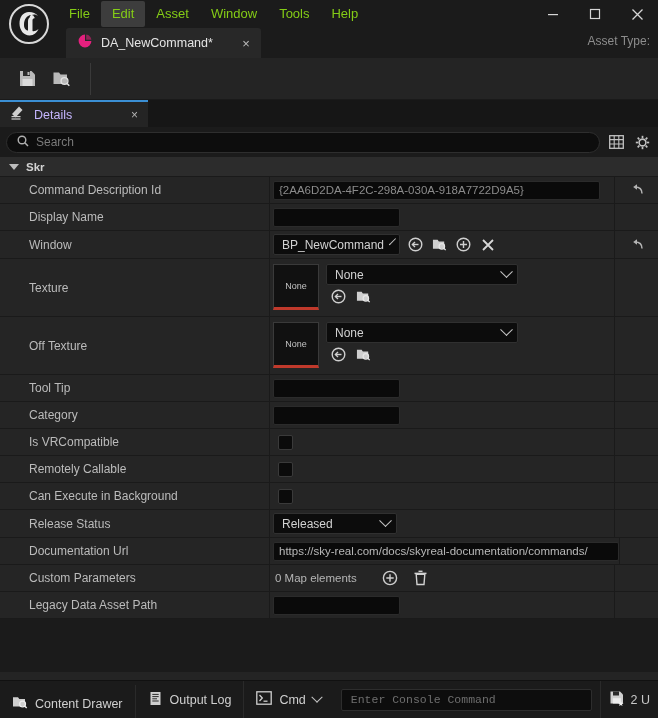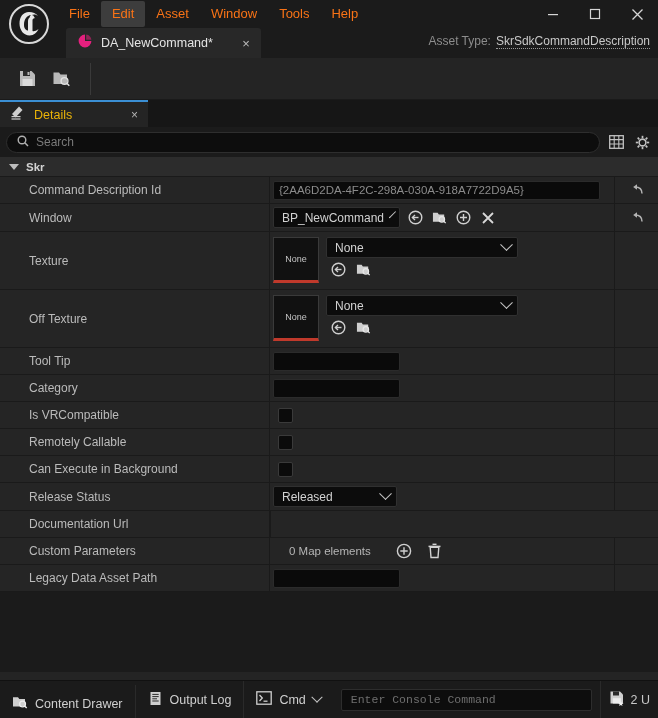--- a/index.html
+++ b/index.html
@@ -21,21 +21,21 @@
   .ue-logo {
     position: absolute; left: 9px; top: 4px;
     width: 40px; height: 40px; border-radius: 50%;
     background: #1b1b1b; border: 2px solid #d8d8d8;
     display: flex; align-items: center; justify-content: center;
     z-index: 30;
   }
   .ue-logo svg { display:block; }
   .menus { display: flex; align-items: center; margin-left: 58px; height: 28px; }
   .menu-item {
-    padding: 4px 11px; font-size: 13px; color: #f97316; line-height: 18px;
+    padding: 4px 11px; font-size: 13px; color: #84cc16; line-height: 18px;
     cursor: default; border-radius: 2px;
   }
   .menu-item.active { background: #3d3d3d; }
   .win-btns { position: absolute; right: 0; top: 0; display: flex; height: 28px; }
   .win-btn {
     width: 42px; height: 28px; display: flex; align-items: center; justify-content: center;
     color: #d6d6d6; font-size: 14px;
   }
   .win-btn svg { display:block; }
 
@@ -75,21 +75,21 @@
   .tb-sep { width: 1px; height: 32px; background: #3a3a3a; margin-left: 12px; }
 
   
   .panel { background: #1b1b1b; height: 572px; position: relative; }
   .panel-tabrow { height: 27px; background: #161616; display: flex; align-items: stretch; }
   .panel-tab {
     display: flex; align-items: center; gap: 8px;
     padding: 0 10px 0 11px; background: #242424;
     border-top: 2px solid #3b8fd4; min-width: 148px;
   }
-  .panel-tab-label { font-size: 12.5px; color: #eab308; }
+  .panel-tab-label { font-size: 12.5px; color: #c4b5fd; }
   .panel-tab-close { margin-left: auto; color: #b4b4b4; font-size: 12px; }
 
   .searchrow {
     height: 30px; background: #1b1b1b;
     display: flex; align-items: center; padding: 0 6px; gap: 6px;
   }
   .searchbox {
     flex: 1; height: 21px; background: #0d0d0d; border: 1px solid #2e2e2e;
     border-radius: 11px; display: flex; align-items: center; gap: 7px; padding: 0 10px;
   }
@@ -146,21 +146,21 @@
 
   .thumb {
     width: 46px; height: 46px; background: #111111; border: 1px solid #3a3a3a;
     border-bottom: 3px solid #c0392b; display: flex; align-items: center;
     justify-content: center; font-size: 9px; color: #c4c4c4; flex: none;
   }
   .tex-col { display: flex; flex-direction: column; gap: 3px; }
   .tex-icons { display: flex; gap: 8px; padding-left: 4px; }
 
   .icon-btn { width: 17px; height: 17px; display:flex; align-items:center; justify-content:center; }
-  .maptext { font-size: 11.5px; color: #b5b5b5; margin-left: 16px; }
+  .maptext { font-size: 11.5px; color: #b5b5b5; margin-left: 2px; }
 
   
   .statusbar {
     position: absolute; left: 0; bottom: 0; width: 658px; height: 38px;
     background: #1b1b1b; display: flex; align-items: center;
     border-top: 1px solid #111;
   }
   .sb-cell {
     height: 38px; display: flex; align-items: center; gap: 7px; padding: 0 12px;
     font-size: 12.5px; color: #d0d0d0; border-right: 1px solid #2a2a2a;
@@ -220,21 +220,20 @@
           <path d="M7 7 L7 0.6 A6.4 6.4 0 1 0 13.4 7 Z" fill="#e5207e"></path>
           <path d="M8.2 5.8 L13.4 5.8 A6.4 6.4 0 0 0 8.2 0.6 Z" fill="#e5207e" opacity="0.55"></path>
         </svg>
       </span>
       <span class="asset-tab-label">DA_NewCommand*</span>
       <span class="tab-close">×</span>
     </div>
 
     <div class="asset-type">
       <span>Asset Type:</span>
-      <span class="asset-type-value">SkrSdkCommandDescription</span>
     </div>
   </div>
 
   <div class="toolbar">
     <div class="tb-btn">
       <svg width="19" height="19" viewBox="0 0 19 19">
         <path d="M2 2 H13.5 L17 5.5 V17 H2 Z" fill="#b9b9b9"></path>
         <rect x="5" y="2" width="7" height="5" fill="#2a2a2a"></rect>
         <rect x="9.5" y="3" width="2" height="3" fill="#b9b9b9"></rect>
         <rect x="4.5" y="10" width="10" height="7" fill="#dadada"></rect>
@@ -314,20 +313,29 @@
           </div>
         </div>
         <div class="preset">
           <svg width="14" height="14" viewBox="0 0 14 14">
             <path d="M12 10.5 C12 6 9 4 5 4" fill="none" stroke="#b4b4b4" stroke-width="1.5"></path>
             <path d="M7 1.2 L3.2 4 L7 6.8 Z" fill="#b4b4b4"></path>
           </svg>
         </div>
       </div>
 
+      <div class="prow">
+        <div class="plabel">Display Name</div>
+        <div class="pvalue">
+          <div class="txtfield w-mid">
+            <span></span>
+          </div>
+        </div>
+        <div class="preset"></div>
+      </div>
 
       <div class="prow">
         <div class="plabel">Window</div>
         <div class="pvalue">
           <div class="combo w-cmd">
             <span>BP_NewCommand</span>
             <span class="chev"></span>
           </div>
           <span class="icon-btn">
             <svg width="15" height="15" viewBox="0 0 15 15">
@@ -474,20 +482,25 @@
           <div class="combo w-rel">
             <span>Released</span>
             <span class="chev"></span>
           </div>
         </div>
         <div class="preset"></div>
       </div>
 
       <div class="prow">
         <div class="plabel">Documentation Url</div>
+        <div class="pvalue">
+          <div class="txtfield w-url">
+            <span>https://sky-real.com/docs/skyreal-documentation/commands/</span>
+          </div>
+        </div>
         <div class="preset"></div>
       </div>
 
       <div class="prow">
         <div class="plabel">Custom Parameters</div>
         <div class="pvalue">
           <span class="maptext">0 Map elements</span>
           <span class="icon-btn" style="margin-left:18px;">
             <svg width="16" height="16" viewBox="0 0 16 16">
               <circle cx="8" cy="8" r="6.6" fill="none" stroke="#cfcfcf" stroke-width="1.4"></circle>

